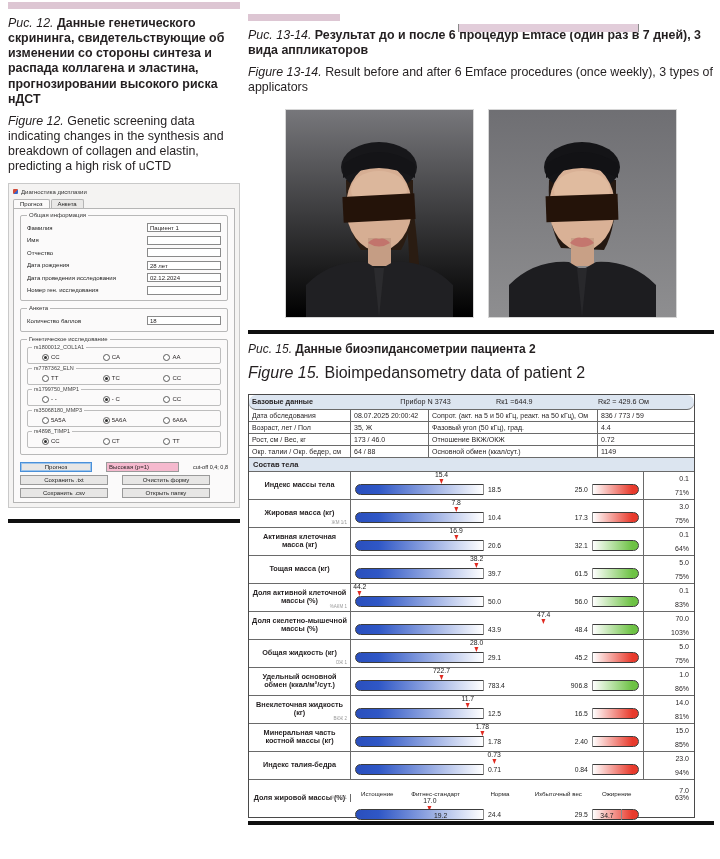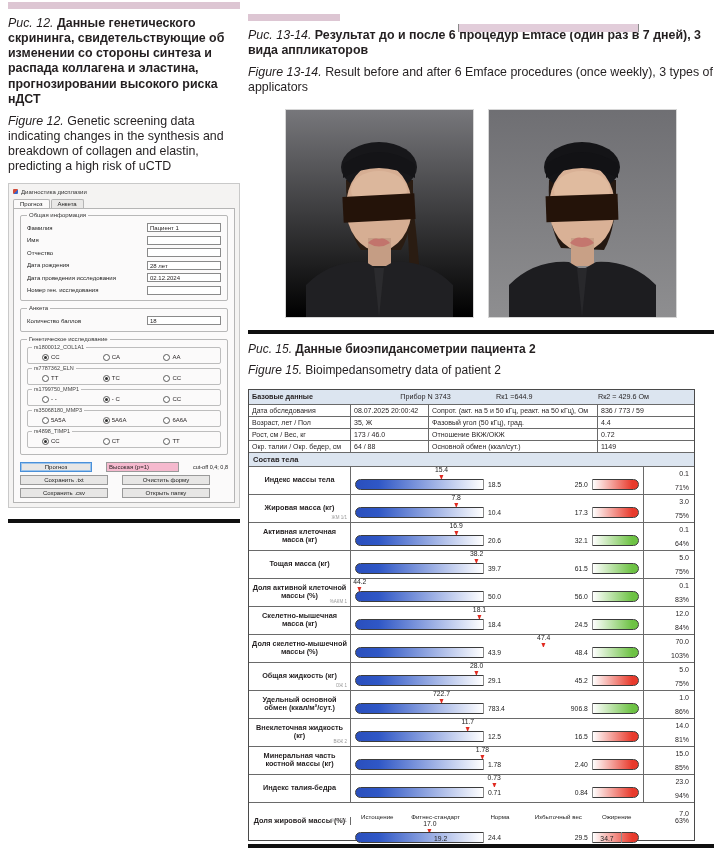--- a/index.html
+++ b/index.html
@@ -47,21 +47,21 @@
   .btn.focus{border:1px solid #4a90d9;box-shadow:0 0 0 1px #9cc3ea inset;}
   .result{width:88px;height:10px;background:#f5b9ce;border:1px solid #9a9a9a;font-size:6px;line-height:9px;padding:0 2px;box-sizing:border-box;}
   .cutoff{font-size:5.5px;white-space:nowrap;color:#222;}
 
   
   .photos{display:flex;gap:14px;justify-content:center;margin-top:13px;}
   .photo{width:187px;height:207px;border:1px solid #d6d6d6;box-sizing:content-box;}
 
   
   .biotable{margin-top:11px;border:1.5px solid #4a4a4a;width:447px;box-sizing:border-box;background:#fff;}
-  .bhead{display:flex;background:#dce5f0;border-bottom:1px solid #6a6a6a;font-size:7.2px;align-items:center;}
+  .bhead{display:flex;background:#dce5f0;border-bottom:1px solid #6a6a6a;font-size:7.2px;align-items:center;border-radius:7px;}
   .bhead .h1{width:100px;font-weight:bold;padding:2.5px 3px;}
   .bhead .h2{flex:1;text-align:center;}
   .bhead .h3{width:102px;}
   .bhead .h4{width:96px;}
   .brow{display:flex;border-bottom:1px solid #6a6a6a;font-size:7px;}
   .brow>div{padding:2px 3px;box-sizing:border-box;}
   .bc1{width:102px;border-right:1px solid #6a6a6a;}
   .bc2{width:78px;border-right:1px solid #6a6a6a;}
   .bc3{flex:1;border-right:1px solid #6a6a6a;}
   .bc4{width:96px;}
@@ -311,21 +311,21 @@
           <path d="M20,207 L20,175 Q45,150 80,152 L93,160 L107,152 Q142,150 167,175 L167,207 Z" fill="#1d1d20"></path>
           <path d="M88,158 L93,207 L98,158 Z" fill="#28282b"></path>
         </svg>
       </div>
     </div>
 
     <div class="blackrule" style="margin-top:12px;"></div>
     <div class="pinkbar mid" style="margin-top:13px;"></div>
 
     <div class="cap ru" style="margin-top:8px;font-size:12px;"><span class="figlab">Рис. 15.</span><b> Данные биоэпидансометрии пациента 2</b></div>
-    <div class="cap" style="font-size:12px;"><span class="figlab">Figure 15.</span><span> Bioimpedansometry data of patient 2</span></div>
+    <div class="cap" style="font-size:16px;"><span class="figlab">Figure 15.</span><span> Bioimpedansometry data of patient 2</span></div>
 
     <div class="biotable">
 
       <div class="bhead">
         <div class="h1">Базовые данные</div>
         <div class="h2">Прибор N 3743</div>
         <div class="h3">Rк1 =644.9</div>
         <div class="h4">Rк2 = 429.6 Ом</div>
       </div>
 
@@ -449,39 +449,20 @@
                 <span>56.0</span>
               </div>
             </div>
         </div>
         <div class="pvals">
             <div>0.1</div>
             <div>83%</div>
           </div>
       </div>
 
-      <div class="prow">
-        <div class="pname">
-            <span>Скелетно-мышечная масса (кг)</span>
-            <span class="pcode"></span>
-          </div>
-        <div class="pbar">
-          <div class="marker" style="left:44%"><span>18.1</span><i class="tri"></i></div>
-          <div class="bar green">
-              <div class="mid">
-                <span>18.4</span>
-                <span>24.5</span>
-              </div>
-            </div>
-        </div>
-        <div class="pvals">
-            <div>12.0</div>
-            <div>84%</div>
-          </div>
-      </div>
 
       <div class="prow">
         <div class="pname">
             <span>Доля скелетно-мышечной массы (%)</span>
             <span class="pcode"></span>
           </div>
         <div class="pbar">
           <div class="marker" style="left:66%"><span>47.4</span><i class="tri"></i></div>
           <div class="bar green">
               <div class="mid">

